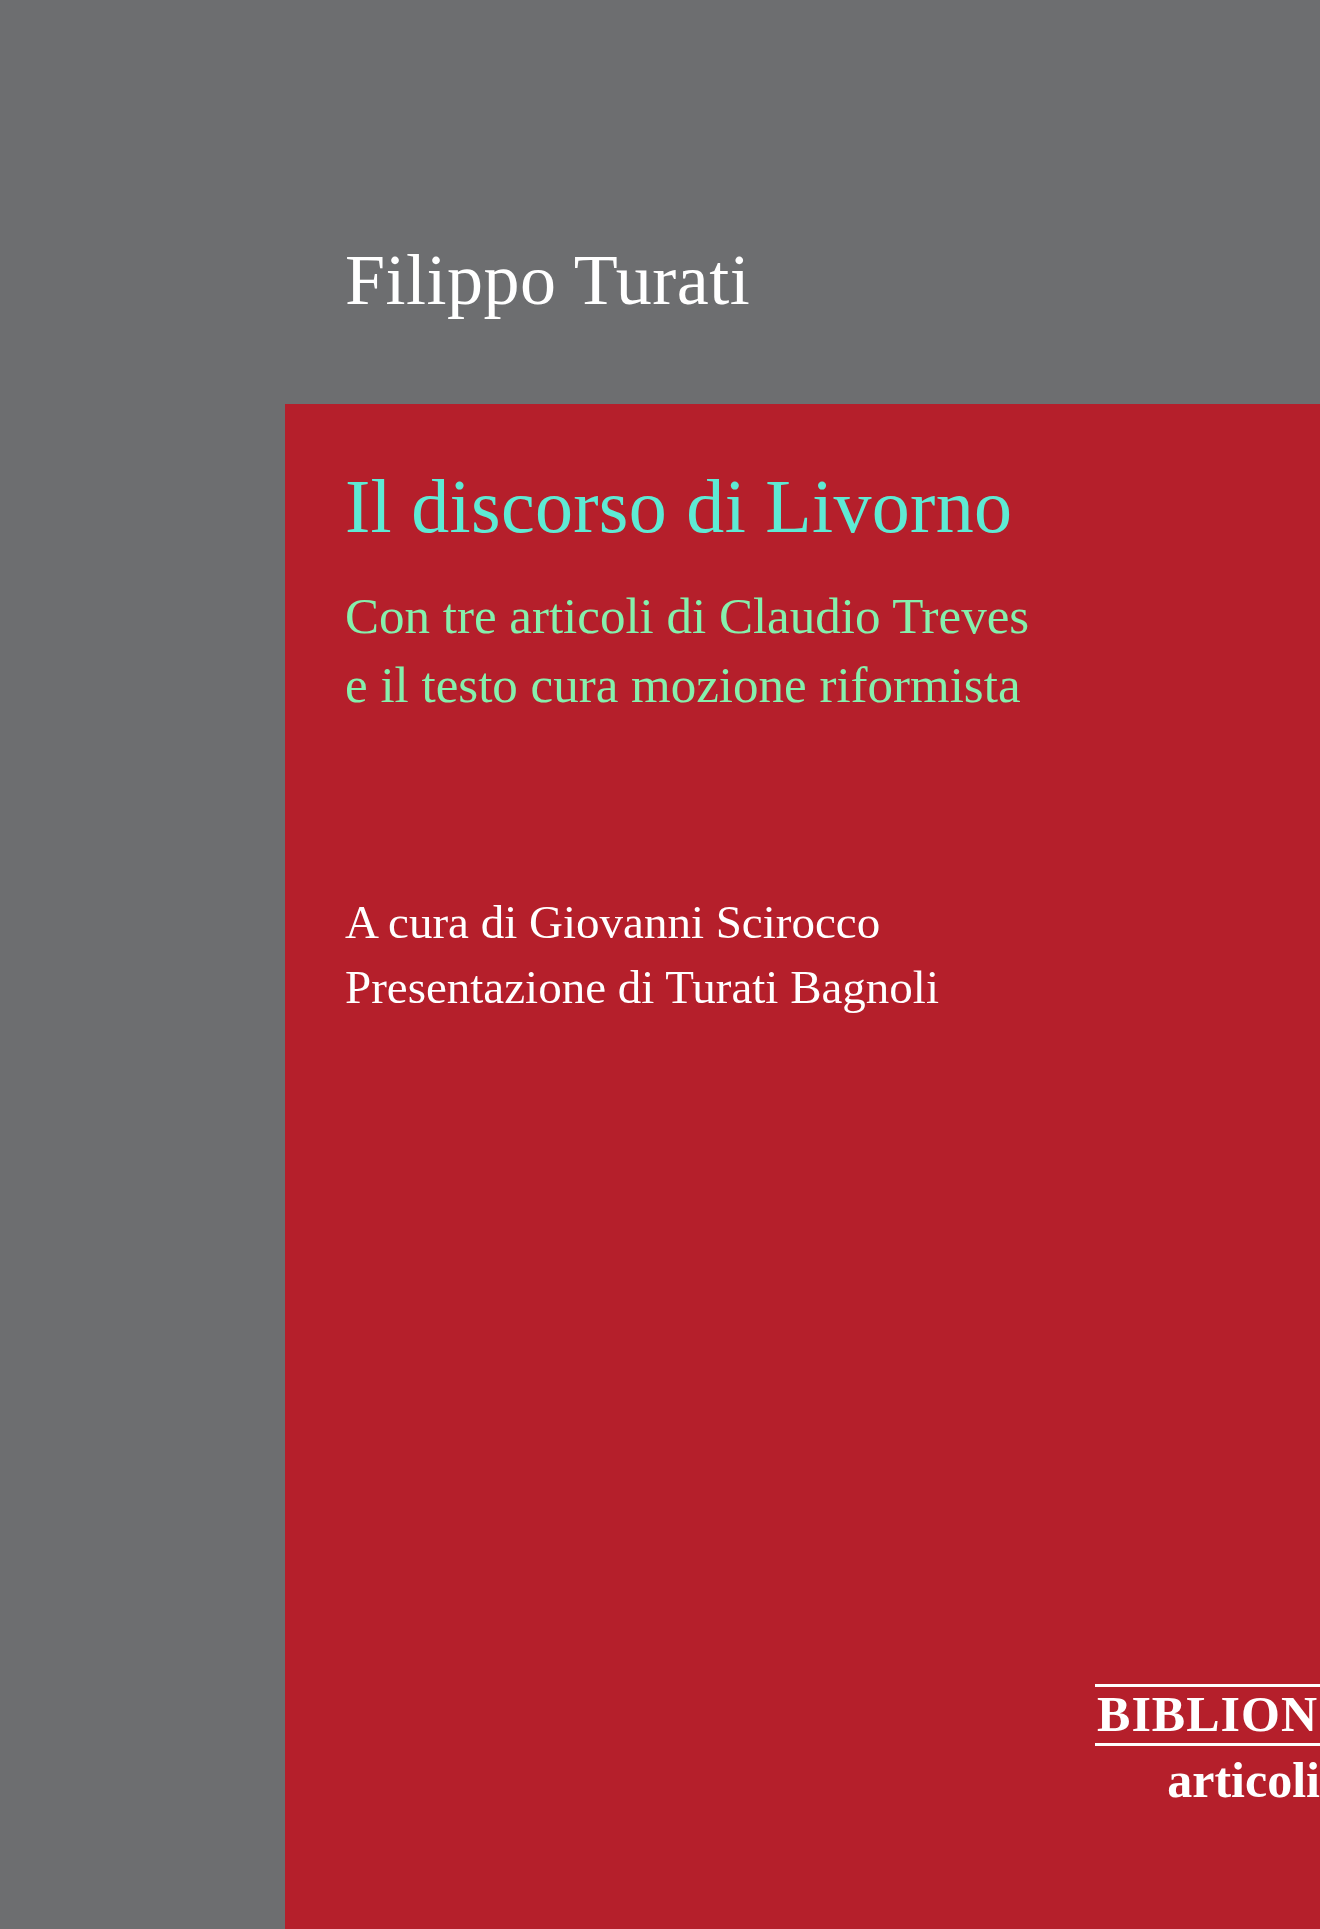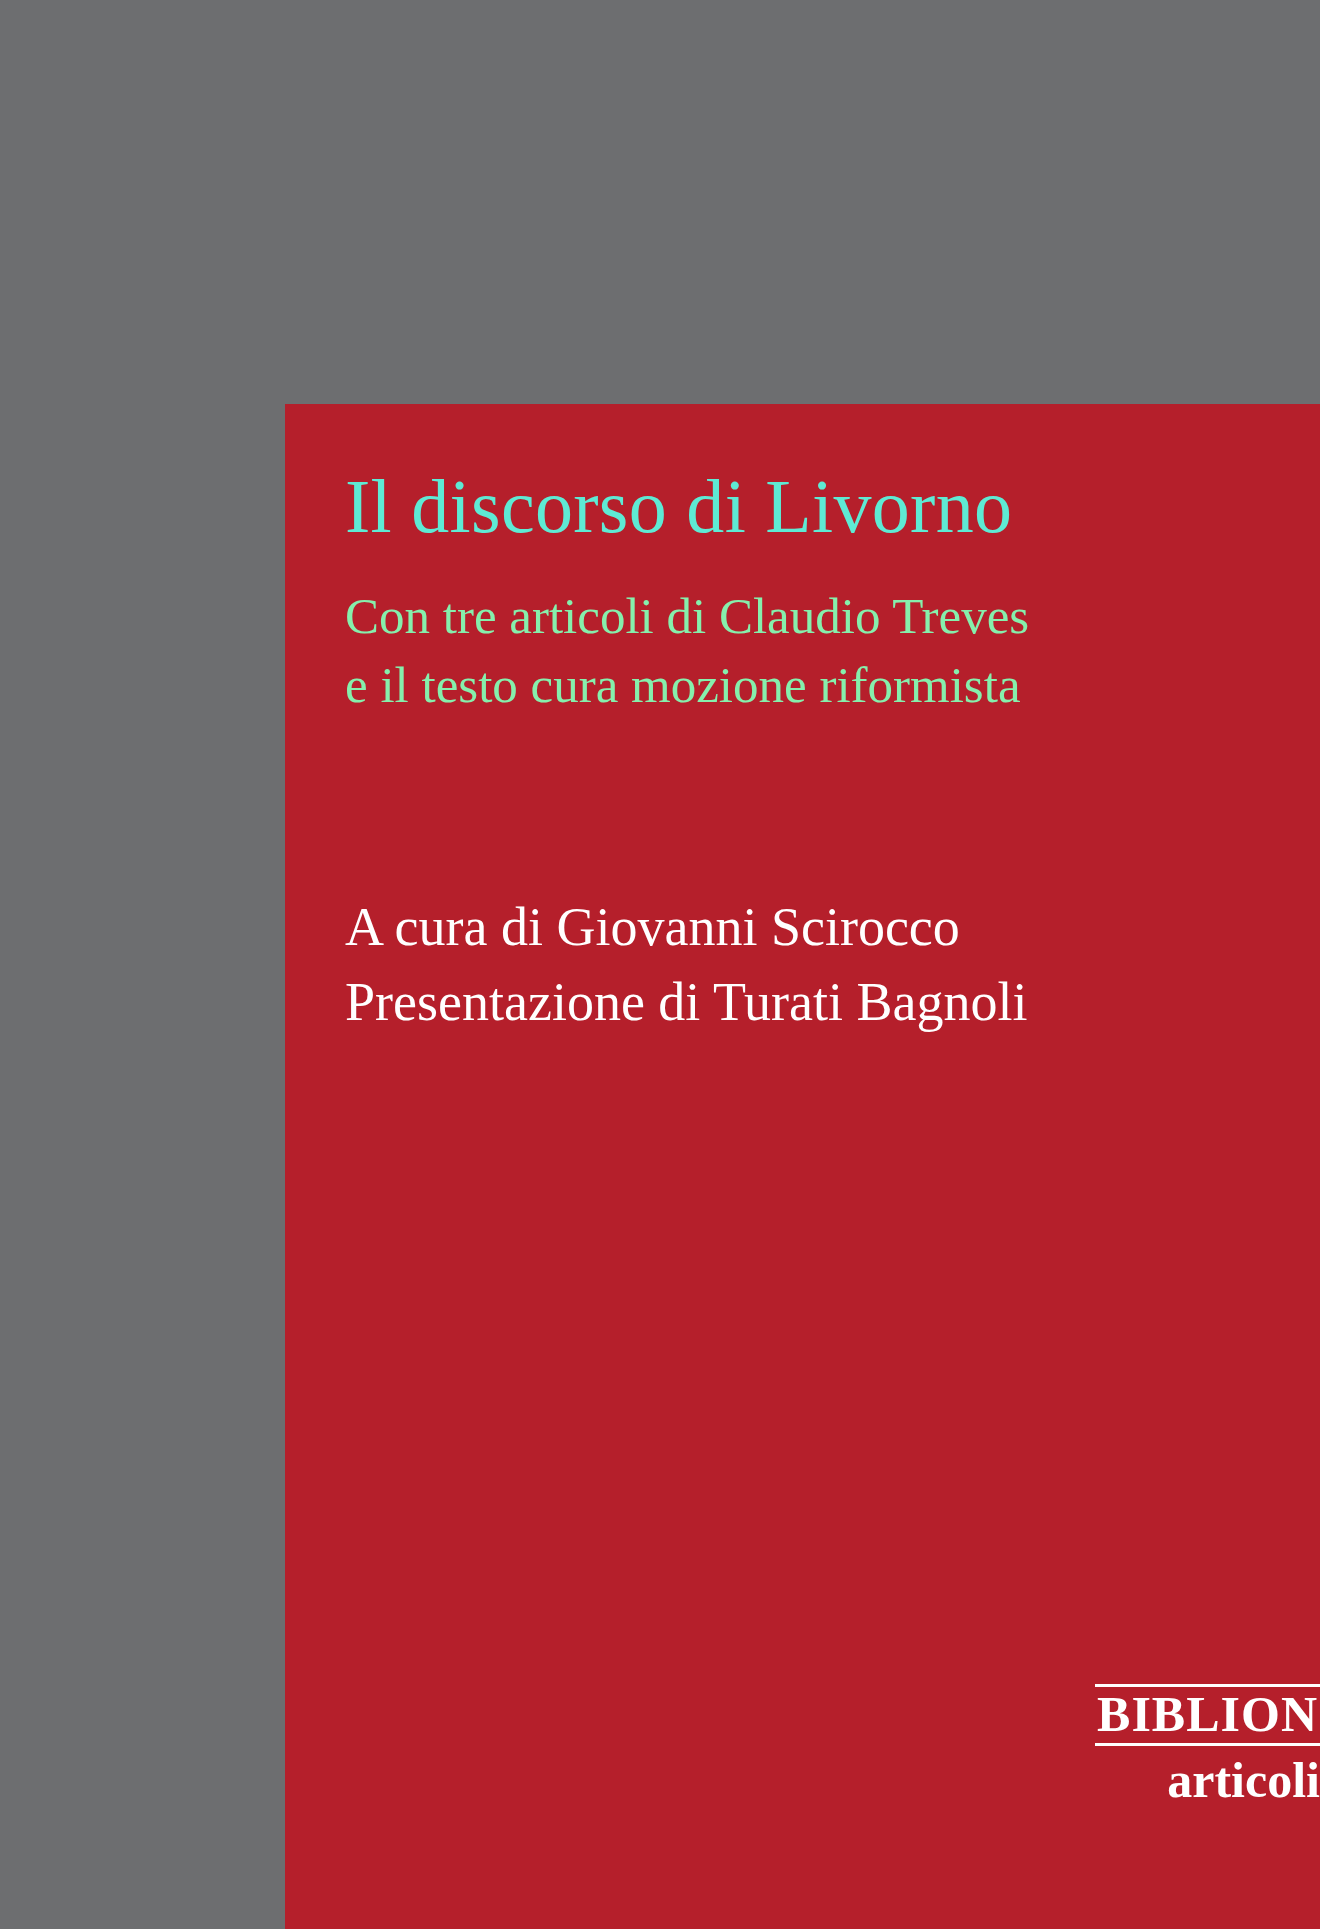--- a/index.html
+++ b/index.html
@@ -62,21 +62,21 @@
     font-size: 51px;
     line-height: 1.36;
   }
 
   .credits {
     position: absolute;
     left: 60px;
     top: 486px;
     right: 40px;
     color: #ffffff;
-    font-size: 54px;
+    font-size: 47px;
     line-height: 1.38;
   }
 
   .publisher {
     position: absolute;
     left: 0;
     right: 0;
     bottom: 118px;
     text-align: right;
     color: #ffffff;
@@ -99,20 +99,21 @@
     line-height: 1.22;
     margin-top: 4px;
   }
   .line { display: block; }
 </style>
 </head>
 <body>
 
 <div class="cover">
 
+  <div class="author">Filippo Turati</div>
 
   <div class="red-panel">
 
     <div class="title">Il discorso di Livorno</div>
 
     <div class="subtitle">
       <span class="line">Con tre articoli di Claudio Treves</span>
       <span class="line">e il testo cura mozione riformista</span>
     </div>
 

